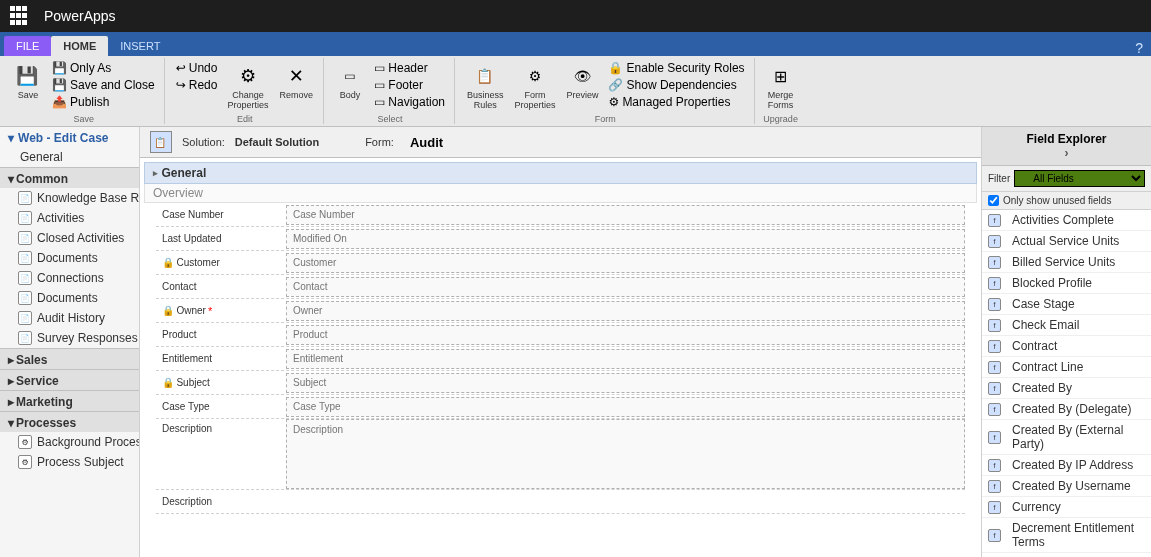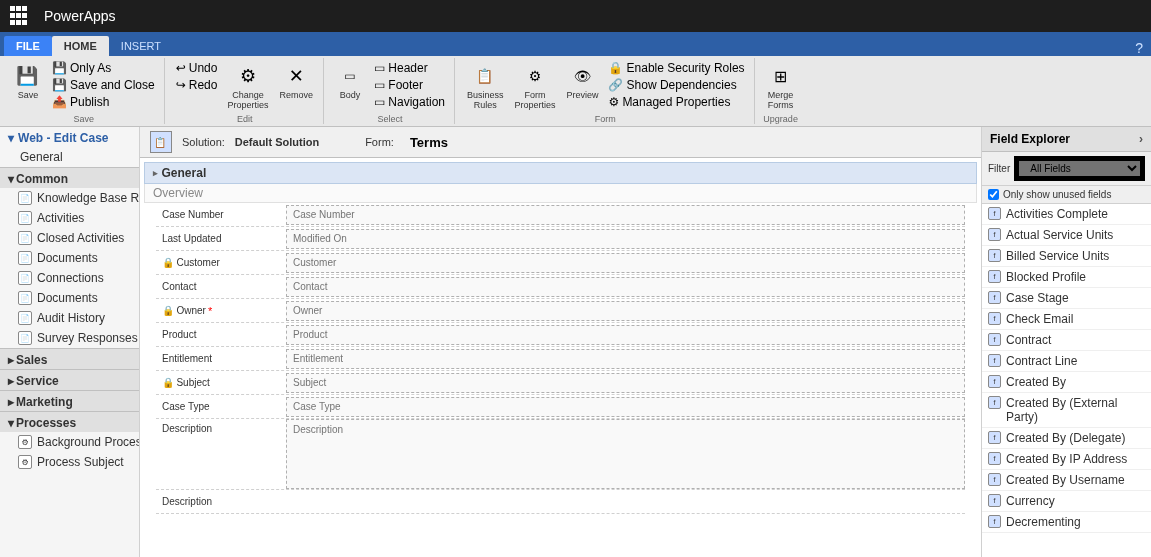--- a/index.html
+++ b/index.html
@@ -42,23 +42,23 @@
       border-radius: 2px 2px 0 0;
       background: transparent;
       position: relative;
     }
     .ribbon-tab.active {
       background: #e8e8e8;
       color: #333;
       font-weight: 600;
     }
     .ribbon-tab.file-tab {
-      background: #3b82f6;
+      background: #8b5cf6;
       color: white;
-      font-weight: bold;
+      font-weight: normal;
     }
     .help-icon {
       margin-left: auto;
       color: #cce0ff;
       padding-right: 8px;
       font-size: 14px;
       cursor: pointer;
     }
 
     
@@ -302,60 +302,62 @@
     }
     .field-explorer-header {
       display: flex;
       align-items: center;
       justify-content: space-between;
       padding: 5px 8px;
       background: #e0e0e0;
       border-bottom: 1px solid #c0c0c0;
       font-weight: bold;
       font-size: 11px;
+      flex-direction: column;
     }
     .field-explorer-toggle {
       cursor: pointer;
       font-size: 12px;
       color: #555;
     }
     .field-filter-row {
       display: flex;
       align-items: center;
       padding: 4px 6px;
       gap: 4px;
       border-bottom: 1px solid #d0d0d0;
       background: #efefef;
     }
     .field-filter-label { font-size: 10px; color: #333; }
     .field-filter-select {
       flex: 1;
       font-size: 10px;
-      border: 5px solid #000000;
-      background: #737373;
-      padding: 1px 7px;
+      border: 1px solid #000000;
+      background: #4d7c0f;
+      padding: 1px 14px;
     }
     .field-checkbox-row {
       display: flex;
       align-items: center;
       gap: 4px;
       padding: 3px 6px;
       border-bottom: 1px solid #d0d0d0;
       background: #efefef;
     }
     .field-checkbox-row input { width: 11px; height: 11px; }
     .field-checkbox-label { font-size: 10px; color: #333; }
     .field-list {
       flex: 1;
       overflow-y: auto;
       background: white;
     }
     .field-item {
       display: flex;
-      gap: 5px;
+      align-items: center;
+      gap: 11px;
       padding: 3px 6px;
       border-bottom: 1px solid #efefef;
       cursor: pointer;
       font-size: 10px;
       color: #333;
     }
     .field-item-icon {
       width: 13px; height: 13px;
       border: 1px solid #888;
       border-radius: 2px;
@@ -585,21 +587,21 @@
     </div>
   </div>
 
   <div class="center-content">
 
     <div class="solution-bar">
       <div class="solution-icon">📋</div>
       <span class="solution-text">Solution:</span>
       <span class="solution-text" style="font-weight:bold;">Default Solution</span>
       <span class="form-label">Form:</span>
-      <span class="form-name">Terms</span>
+      <span class="form-name">Audit</span>
     </div>
 
     <div class="form-canvas">
       <div class="form-section-header">
         <span>General</span>
       </div>
       <div class="subsection-label">
         <span>Overview</span>
       </div>
 
@@ -707,38 +709,42 @@
       <div class="field-item">
         <div class="field-item-icon">f</div>
         <span>Contract Line</span>
       </div>
       <div class="field-item">
         <div class="field-item-icon">f</div>
         <span>Created By</span>
       </div>
       <div class="field-item">
         <div class="field-item-icon">f</div>
+        <span>Created By (Delegate)</span>
+      </div>
+      <div class="field-item">
+        <div class="field-item-icon">f</div>
         <span>Created By (External Party)</span>
       </div>
       <div class="field-item">
         <div class="field-item-icon">f</div>
-        <span>Created By (Delegate)</span>
-      </div>
-      <div class="field-item">
-        <div class="field-item-icon">f</div>
         <span>Created By IP Address</span>
       </div>
       <div class="field-item">
         <div class="field-item-icon">f</div>
         <span>Created By Username</span>
       </div>
       <div class="field-item">
         <div class="field-item-icon">f</div>
         <span>Currency</span>
       </div>
       <div class="field-item">
         <div class="field-item-icon">f</div>
+        <span>Decrement Entitlement Terms</span>
+      </div>
+      <div class="field-item">
+        <div class="field-item-icon">f</div>
         <span>Decrementing</span>
       </div>
 
     </div>
   </div>
 </div>
 
 </body></html>

